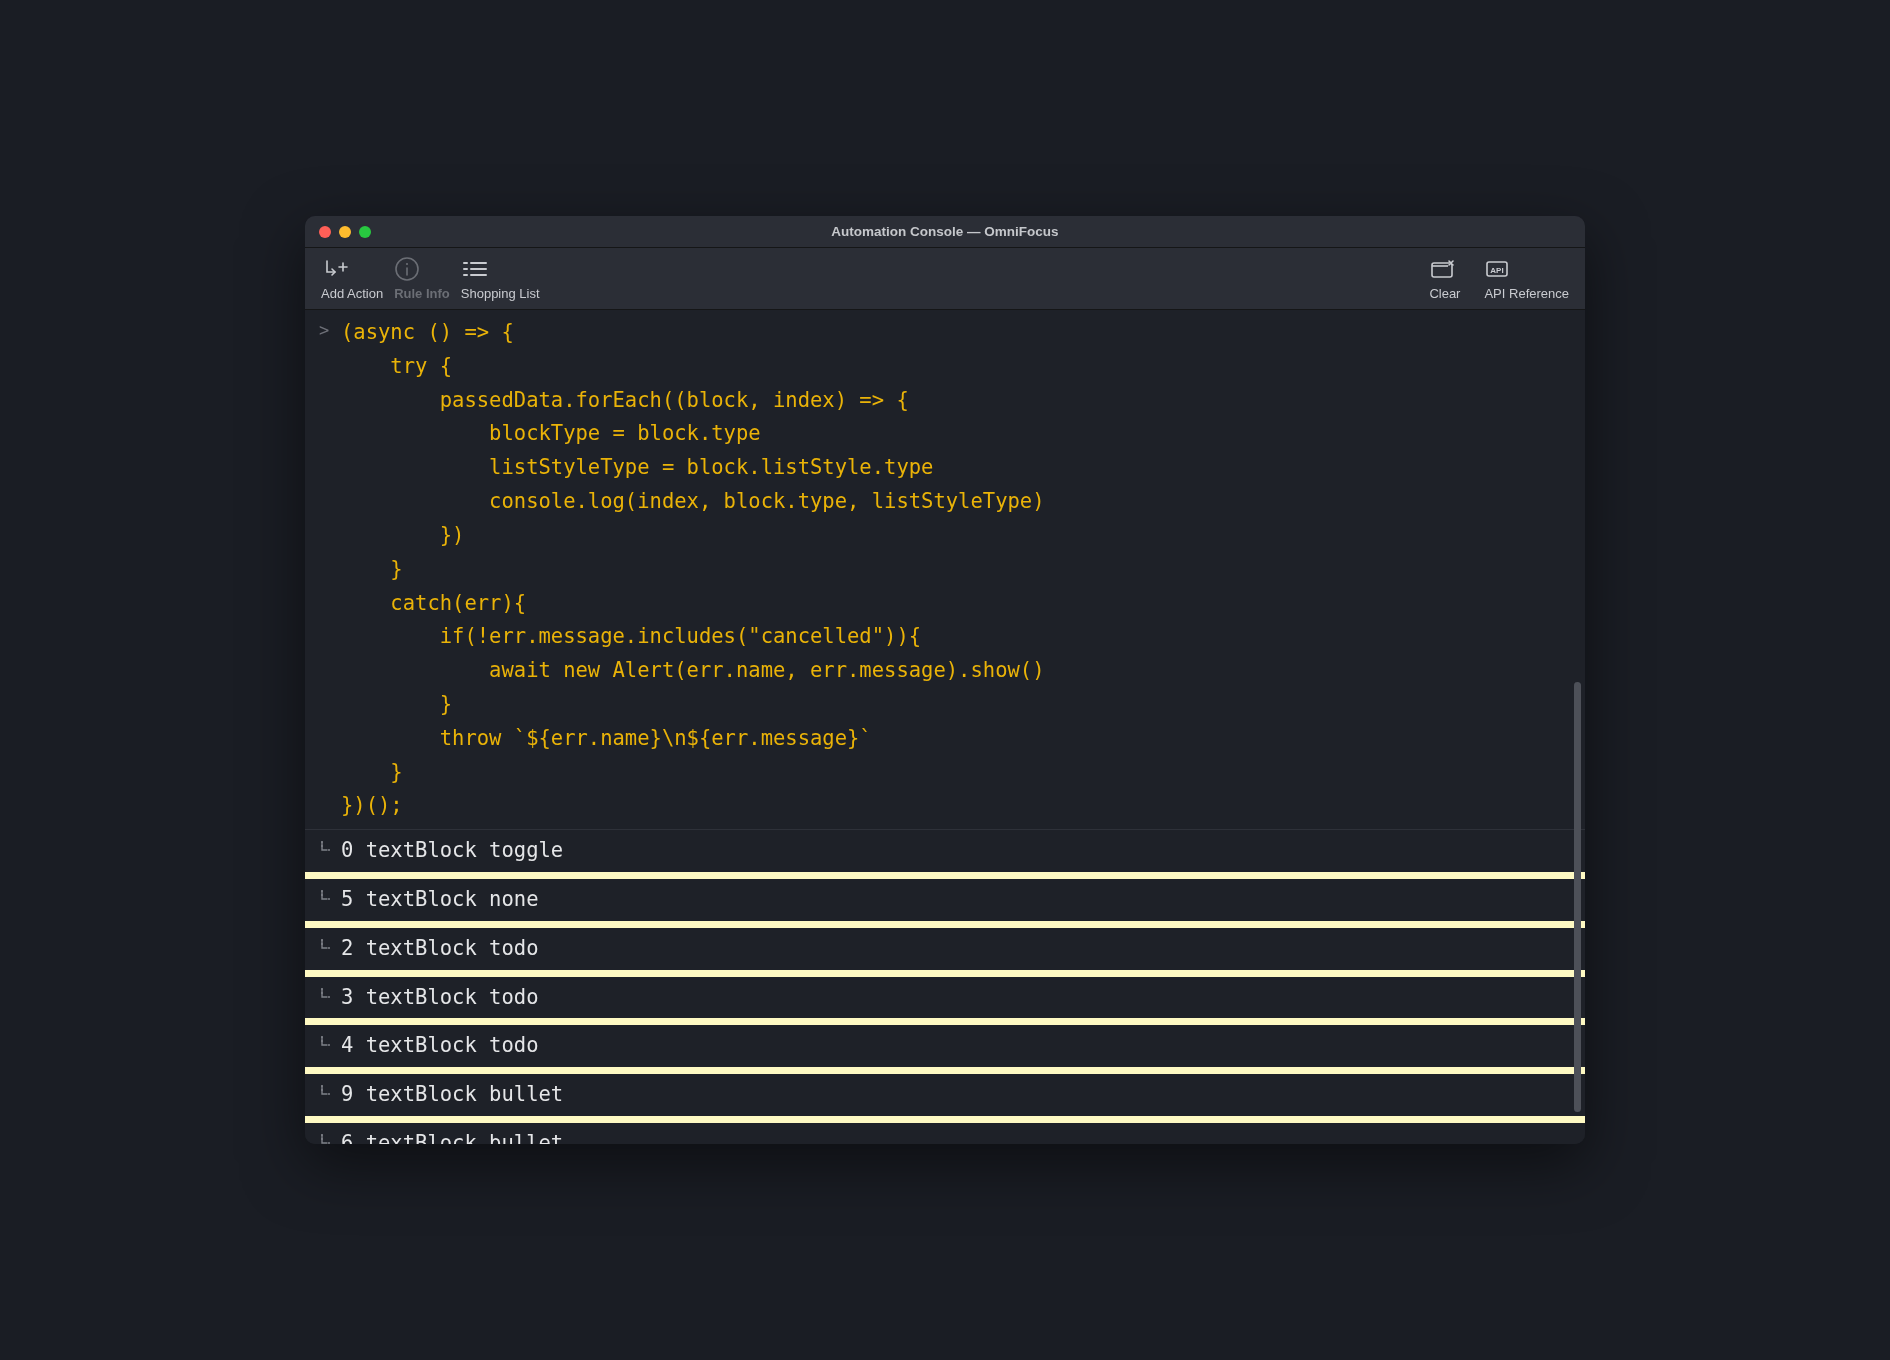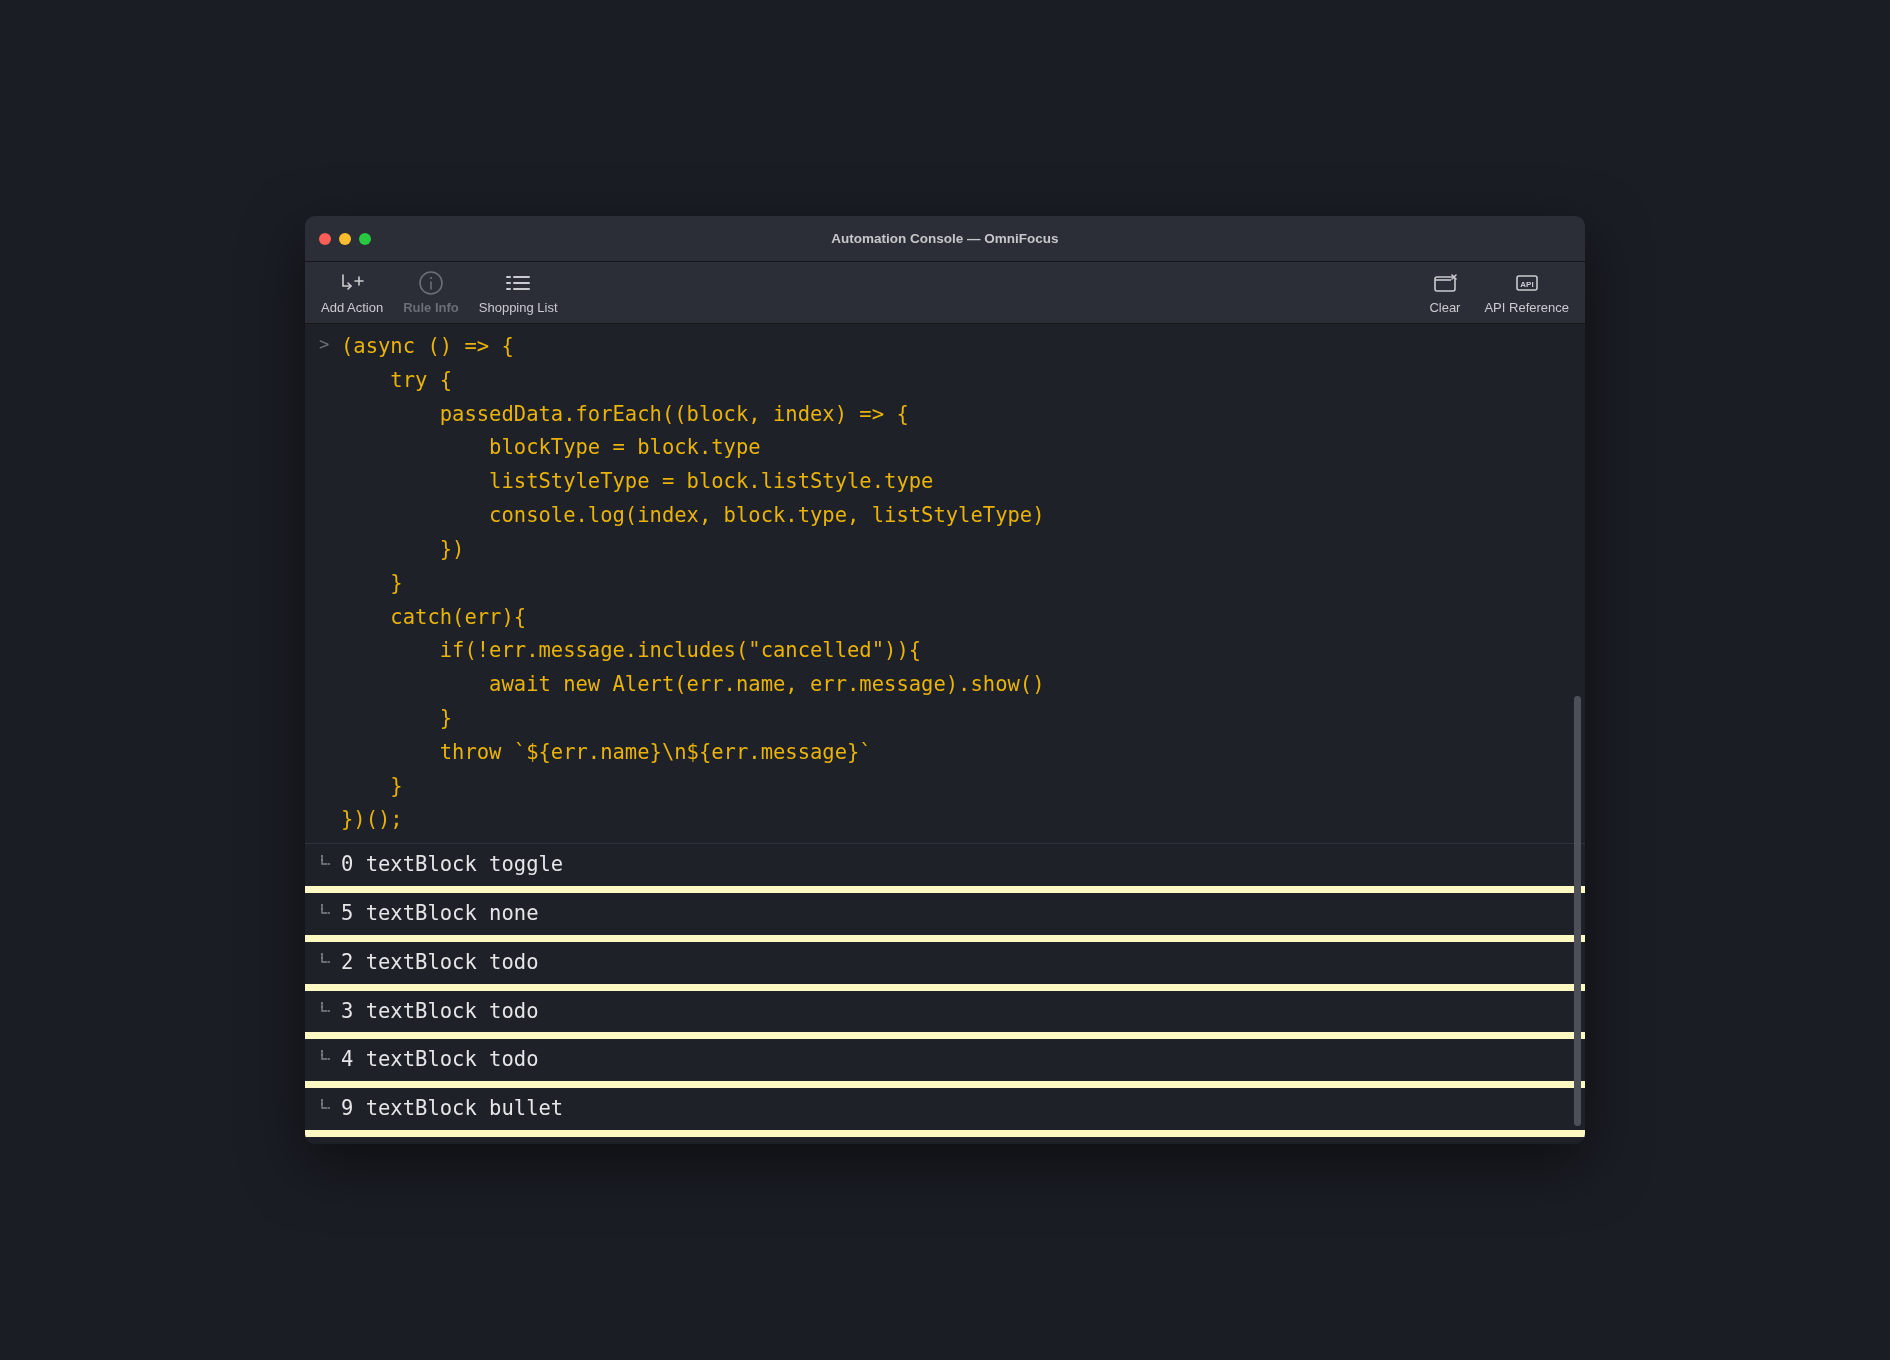--- a/index.html
+++ b/index.html
@@ -21,21 +21,21 @@
       width: 1280px;
       height: 928px;
       background: #1e2128;
       border-radius: 10px;
       overflow: hidden;
       display: flex;
       flex-direction: column;
       box-shadow: 0 20px 60px rgba(0,0,0,0.5);
     }
     .titlebar {
-      height: 46px;
+      height: 32px;
       background: #2b2e36;
       display: flex;
       align-items: center;
       padding: 8px 14px;
       position: relative;
       border-bottom: 1px solid #151617;
     }
     .traffic-lights {
       display: flex;
       gap: 8px;
@@ -61,31 +61,31 @@
     .toolbar {
       height: 62px;
       background: #2b2e36;
       display: flex;
       align-items: center;
       padding: 0 16px;
       border-bottom: 1px solid #151617;
     }
     .tb-left {
       display: flex;
-      gap: 20px;
+      gap: 11px;
     }
     .tb-right {
       margin-left: auto;
       display: flex;
       gap: 24px;
     }
     .tb-item {
       display: flex;
       flex-direction: column;
-      align-items: center;
+      align-items: flex-start;
       gap: 4px;
       color: #c9cbd0;
       font-size: 13px;
       cursor: pointer;
     }
     .tb-item.disabled { color: #6b6e75; font-weight: bold; }
     .tb-icon {
       height: 26px;
       display: flex;
       align-items: center;

